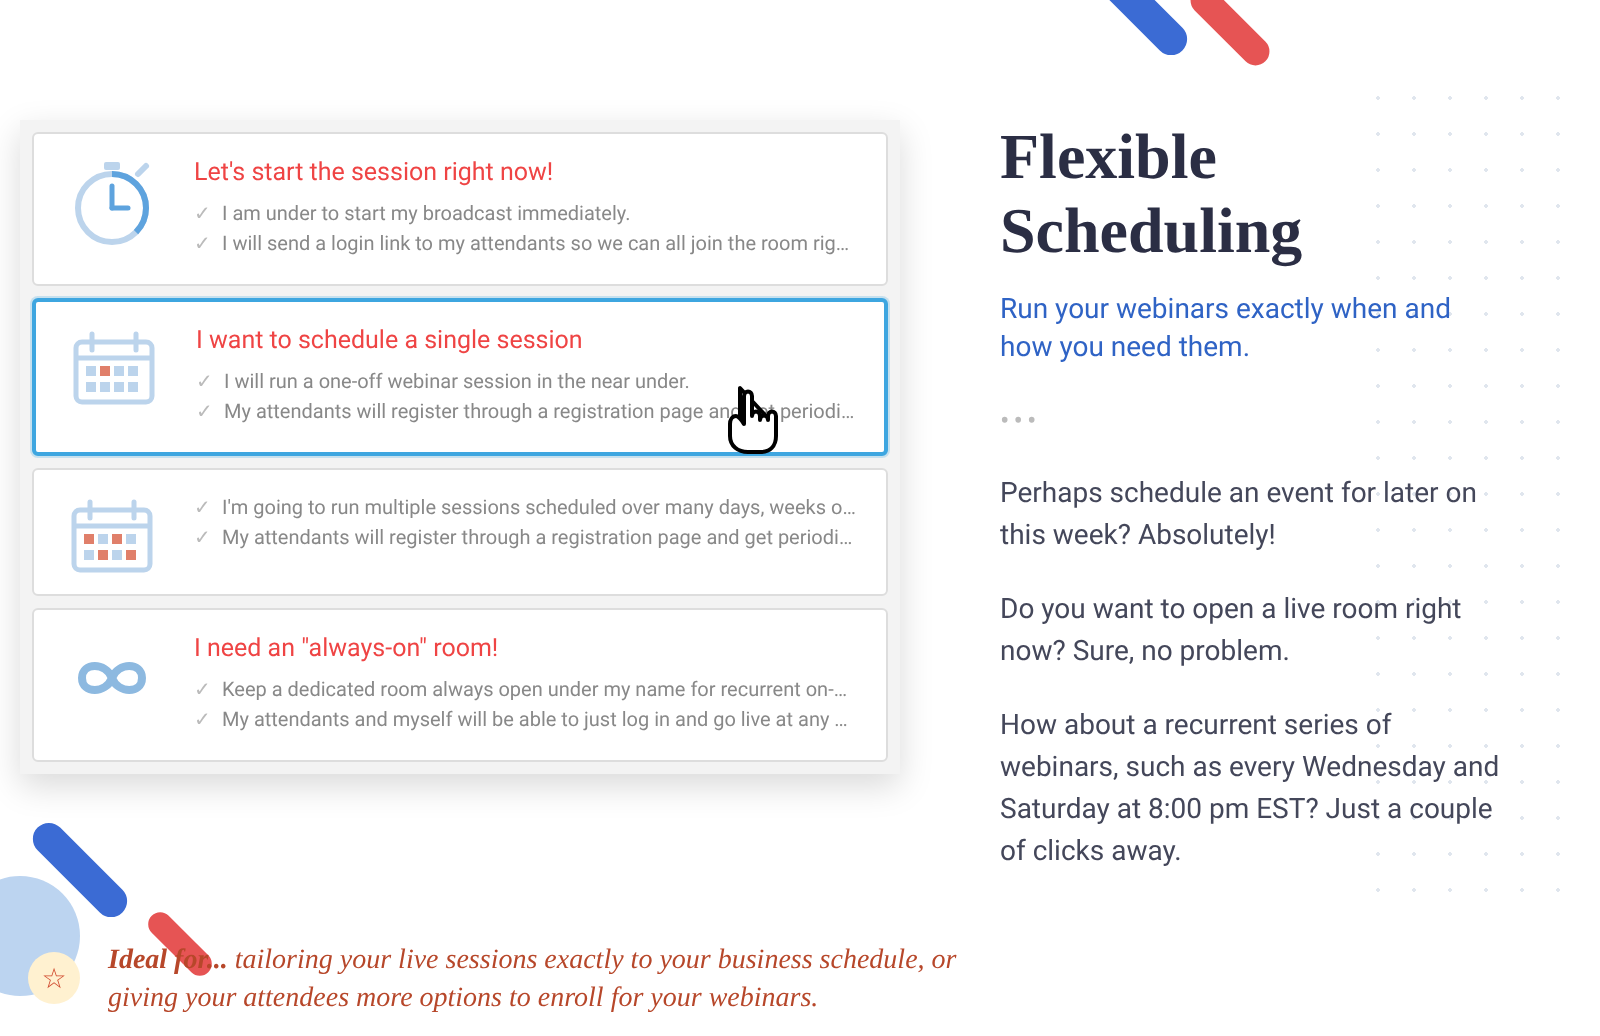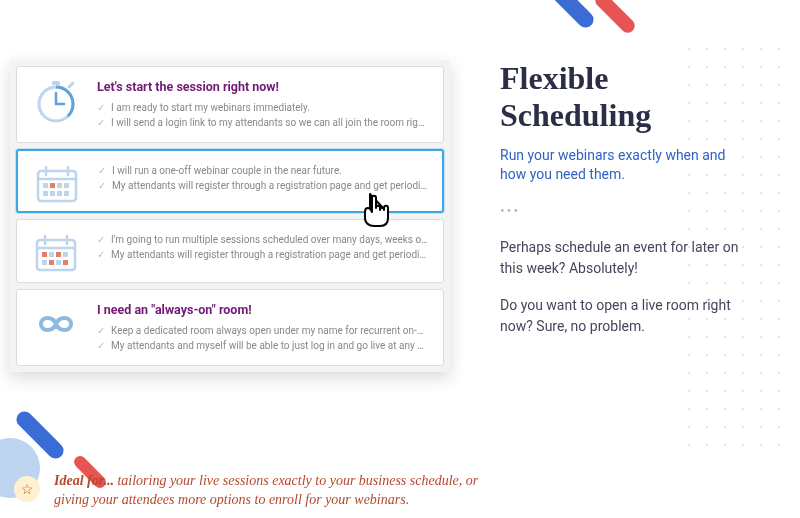--- a/index.html
+++ b/index.html
@@ -59,22 +59,22 @@
   .card-icon {
     position: absolute;
     left: 14px;
     top: 12px;
     width: 50px;
     height: 44px;
     color: #8db9e0;
   }
   .card-title {
     font-size: 12.5px;
-    font-weight: 700;
-    color: #701a75;
+    font-weight: 400;
+    color: #ef4444;
     margin-bottom: 6px;
   }
   .card-list { list-style: none; }
   .card-list li {
     font-size: 10px;
     color: #888;
     line-height: 1.5;
     position: relative;
     padding-left: 14px;
     overflow: hidden;
@@ -189,21 +189,21 @@
             <circle cx="25" cy="25" r="17" fill="none" stroke="#bcd4ec" stroke-width="3"></circle>
             <circle cx="25" cy="25" r="17" fill="none" stroke="#5ea3de" stroke-width="3" stroke-dasharray="40 80" transform="rotate(-90 25 25)"></circle>
             <line x1="25" y1="25" x2="25" y2="14" stroke="#5ea3de" stroke-width="2.5" stroke-linecap="round"></line>
             <line x1="25" y1="25" x2="33" y2="25" stroke="#5ea3de" stroke-width="2.5" stroke-linecap="round"></line>
             <rect x="21" y="2" width="8" height="4" rx="1" fill="#bcd4ec"></rect>
             <line x1="38" y1="8" x2="42" y2="4" stroke="#bcd4ec" stroke-width="3" stroke-linecap="round"></line>
           </svg>
         </div>
         <div class="card-title">Let's start the session right now!</div>
         <ul class="card-list">
-          <li>I am ready to start my webinars immediately.</li>
+          <li>I am under to start my broadcast immediately.</li>
           <li>I will send a login link to my attendants so we can all join the room right away.</li>
         </ul>
       </div>
 
       <div class="card selected">
         <div class="card-icon">
           <svg viewBox="0 0 50 44" width="50" height="44">
             <rect x="6" y="8" width="38" height="30" rx="3" fill="none" stroke="#bcd4ec" stroke-width="2.5"></rect>
             <line x="6" y1="16" x2="44" y2="16" x1="6" stroke="#bcd4ec" stroke-width="2.5"></line>
             <line x1="14" y1="4" x2="14" y2="12" stroke="#bcd4ec" stroke-width="2.5" stroke-linecap="round"></line>
@@ -211,22 +211,23 @@
             <rect x="11" y="20" width="5" height="5" fill="#bcd4ec"></rect>
             <rect x="18" y="20" width="5" height="5" fill="#e07f6a"></rect>
             <rect x="25" y="20" width="5" height="5" fill="#bcd4ec"></rect>
             <rect x="32" y="20" width="5" height="5" fill="#bcd4ec"></rect>
             <rect x="11" y="28" width="5" height="5" fill="#bcd4ec"></rect>
             <rect x="18" y="28" width="5" height="5" fill="#bcd4ec"></rect>
             <rect x="25" y="28" width="5" height="5" fill="#bcd4ec"></rect>
             <rect x="32" y="28" width="5" height="5" fill="#bcd4ec"></rect>
           </svg>
         </div>
-        <ul class="card-list">
-          <li>I will run a one-off webinar couple in the near future.</li>
+        <div class="card-title">I want to schedule a single session</div>
+        <ul class="card-list">
+          <li>I will run a one-off webinar session in the near under.</li>
           <li>My attendants will register through a registration page and get periodical reminders.</li>
         </ul>
       </div>
 
       <div class="card">
         <div class="card-icon">
           <svg viewBox="0 0 50 44" width="50" height="44">
             <rect x="6" y="8" width="38" height="30" rx="3" fill="none" stroke="#bcd4ec" stroke-width="2.5"></rect>
             <line x1="6" y1="16" x2="44" y2="16" stroke="#bcd4ec" stroke-width="2.5"></line>
             <line x1="14" y1="4" x2="14" y2="12" stroke="#bcd4ec" stroke-width="2.5" stroke-linecap="round"></line>
@@ -262,20 +263,21 @@
 
     </div>
   </div>
 
   <div class="right-col">
     <h1 class="headline">Flexible Scheduling</h1>
     <p class="subhead">Run your webinars exactly when and how you need them.</p>
     <div class="dots-sep">•••</div>
     <p class="body-p">Perhaps schedule an event for later on this week? Absolutely!</p>
     <p class="body-p">Do you want to open a live room right now? Sure, no problem.</p>
+    <p class="body-p">How about a recurrent series of webinars, such as every Wednesday and Saturday at 8:00 pm EST? Just a couple of clicks away.</p>
   </div>
 
 </div>
 
 <div class="cursor-overlay">
   <svg viewBox="0 0 34 38" width="34" height="38">
     <path d="M10 4 L10 22 L13 20 L17 30 L22 28 L18 18 L23 18 Z" fill="#fff" stroke="#000" stroke-width="2" stroke-linejoin="round"></path>
     <path d="M8 18 C6 18 5 20 5 22 L5 28 C5 33 9 36 14 36 L20 36 C25 36 28 33 28 28 L28 18 C28 15 24 15 24 18 L24 20 C24 17 20 17 20 20 L20 18 C20 15 16 15 16 18 L16 8 C16 5 12 5 12 8 L12 22 C11 20 9 18 8 18 Z" fill="#fff" stroke="#000" stroke-width="2" stroke-linejoin="round"></path>
   </svg>
 </div>

